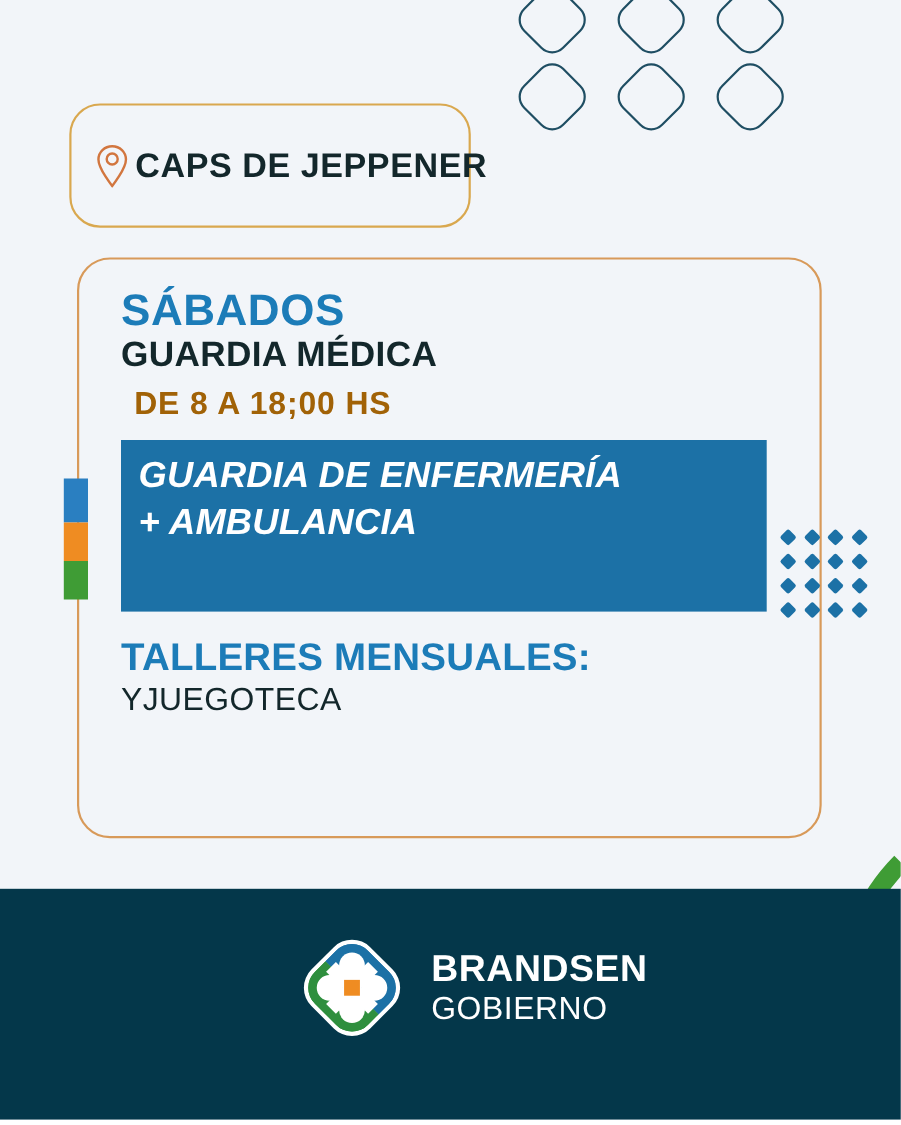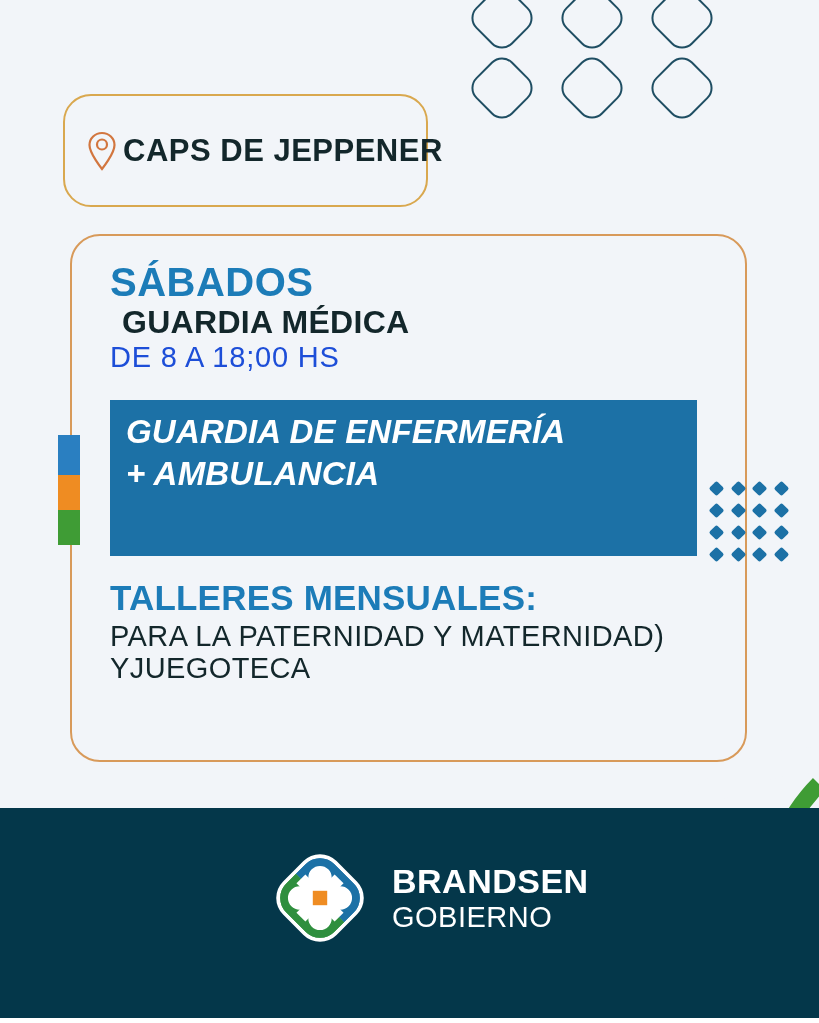--- a/index.html
+++ b/index.html
@@ -105,29 +105,29 @@
     letter-spacing: 0.5px;
     line-height: 1.0;
     margin: 0 0 4px 0;
   }
   .h-guardia {
     font-size: 32px;
     font-weight: bold;
     color: #13272b;
     letter-spacing: 0.3px;
     line-height: 1.05;
-    margin: 0 0 2px 12px;
+    margin: 0 0 2px 0;
   }
   .h-horario {
     font-size: 29px;
-    font-weight: normal;
-    color: #1d4ed8;
+    font-weight: bold;
+    color: #a16207;
     letter-spacing: 0.8px;
     line-height: 1.1;
-    margin: 0;
+    margin: 12px;
   }
 
   
   .blue-banner {
     position: absolute;
     left: 110px;
     top: 400px;
     width: 587px;
     height: 156px;
     background: #1c71a6;
@@ -327,21 +327,20 @@
     <div class="dot-cell">
         <span class="dot"></span>
       </div>
     <div class="dot-cell">
         <span class="dot"></span>
       </div>
   </div>
 
   <div class="talleres">
     <p class="h-talleres">TALLERES MENSUALES:</p>
-    <p class="t-line">PARA LA PATERNIDAD Y MATERNIDAD)</p>
     <p class="t-line">YJUEGOTECA</p>
   </div>
 
   <div class="arc-wrap">
     <svg width="260" height="280" viewBox="0 0 260 280">
 
       <path d="M 260 22 A 200 200 0 0 0 60 222" fill="none" stroke="#f2f5f9" stroke-width="26"></path>
 
       <path d="M 260 46 A 176 176 0 0 0 209 170" fill="none" stroke="#3f9c35" stroke-width="17" stroke-linecap="butt"></path>
 

